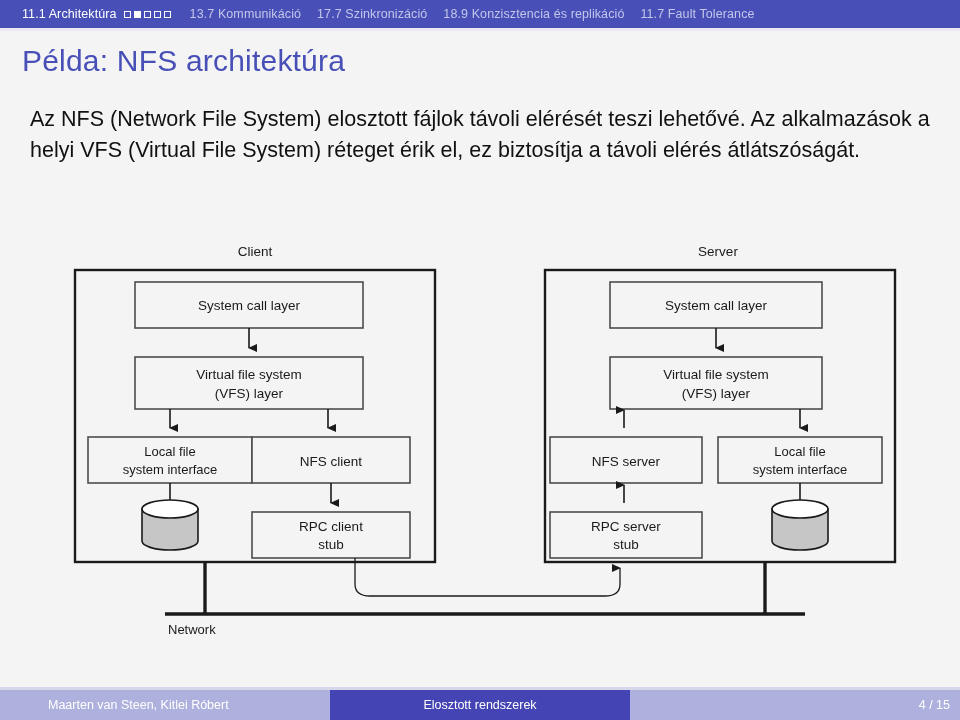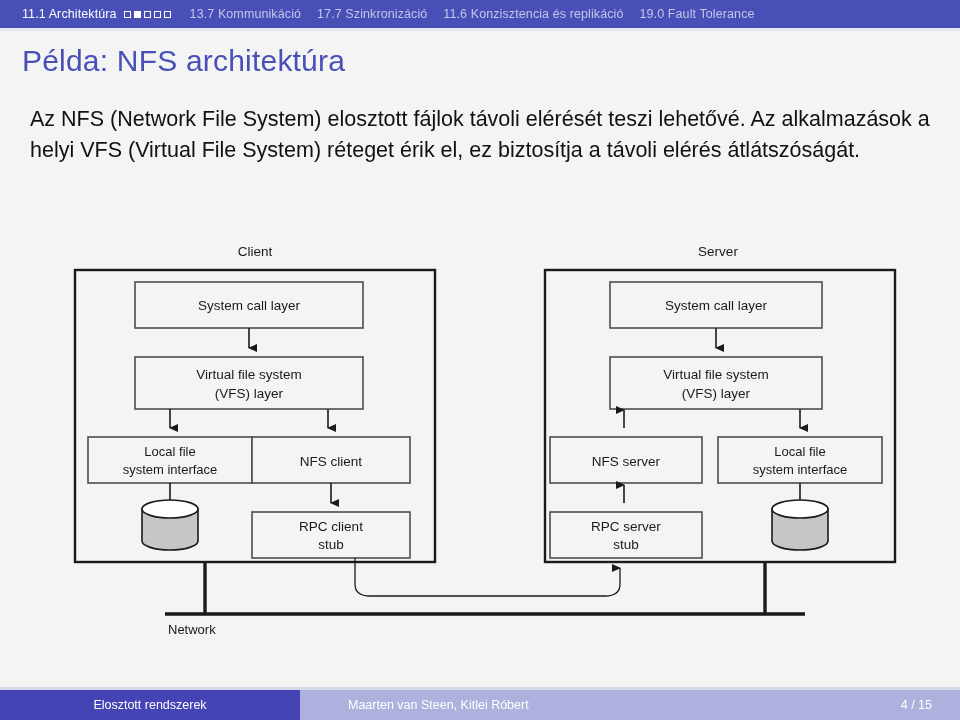--- a/index.html
+++ b/index.html
@@ -138,21 +138,21 @@
   }
   #foot-title {
     width: 300px;
     background: #4444b5;
     justify-content: center;
   }
   #foot-page {
     width: 330px;
     background: #aeb1de;
     justify-content: flex-end;
-    padding-right: 28px;
+    padding-right: 10px;
   }
   #footer-topline {
     position: absolute;
     left: 0;
     top: 687px;
     width: 960px;
     height: 3px;
     background: #d6d8ea;
   }
 </style>
@@ -176,25 +176,25 @@
 
     <div class="nav-section">
       <span class="nav-label">13.7 Kommunikáció</span>
     </div>
 
     <div class="nav-section">
       <span class="nav-label">17.7 Szinkronizáció</span>
     </div>
 
     <div class="nav-section">
-      <span class="nav-label">11.6 Konzisztencia és replikáció</span>
+      <span class="nav-label">18.9 Konzisztencia és replikáció</span>
     </div>
 
     <div class="nav-section">
-      <span class="nav-label">19.0 Fault Tolerance</span>
+      <span class="nav-label">11.7 Fault Tolerance</span>
     </div>
 
   </div>
   <div id="navbar-underline"></div>
 
   <div id="body-text">Az NFS (Network File System) elosztott fájlok távoli elérését teszi lehetővé. Az alkalmazások a helyi VFS (Virtual File System) réteget érik el, ez biztosítja a távoli elérés átlátszóságát.</div>
   <div id="title">Példa: NFS architektúra</div>
 
   <div id="diagram">
     <svg width="960" height="420" viewBox="0 0 960 420" xmlns="http://www.w3.org/2000/svg">
@@ -285,18 +285,18 @@
       <line x1="165" y1="382" x2="805" y2="382" stroke="#1a1a1a" stroke-width="3.6"></line>
 
       <path d="M355,326 L355,352 Q355,364 370,364 L605,364 Q620,364 620,352 L620,336" fill="none" stroke="#1a1a1a" stroke-width="1.3" marker-end="url(#arrowHead)"></path>
 
       <text class="dlabel-sm" x="168" y="402">Network</text>
     </svg>
   </div>
 
   <div id="footer-topline"></div>
   <div id="footer">
+    <div class="foot-seg" id="foot-author">Maarten van Steen, Kitlei Róbert</div>
     <div class="foot-seg" id="foot-title">Elosztott rendszerek</div>
-    <div class="foot-seg" id="foot-author">Maarten van Steen, Kitlei Róbert</div>
     <div class="foot-seg" id="foot-page">4 / 15</div>
   </div>
 
 </div>
 
 </body></html>

